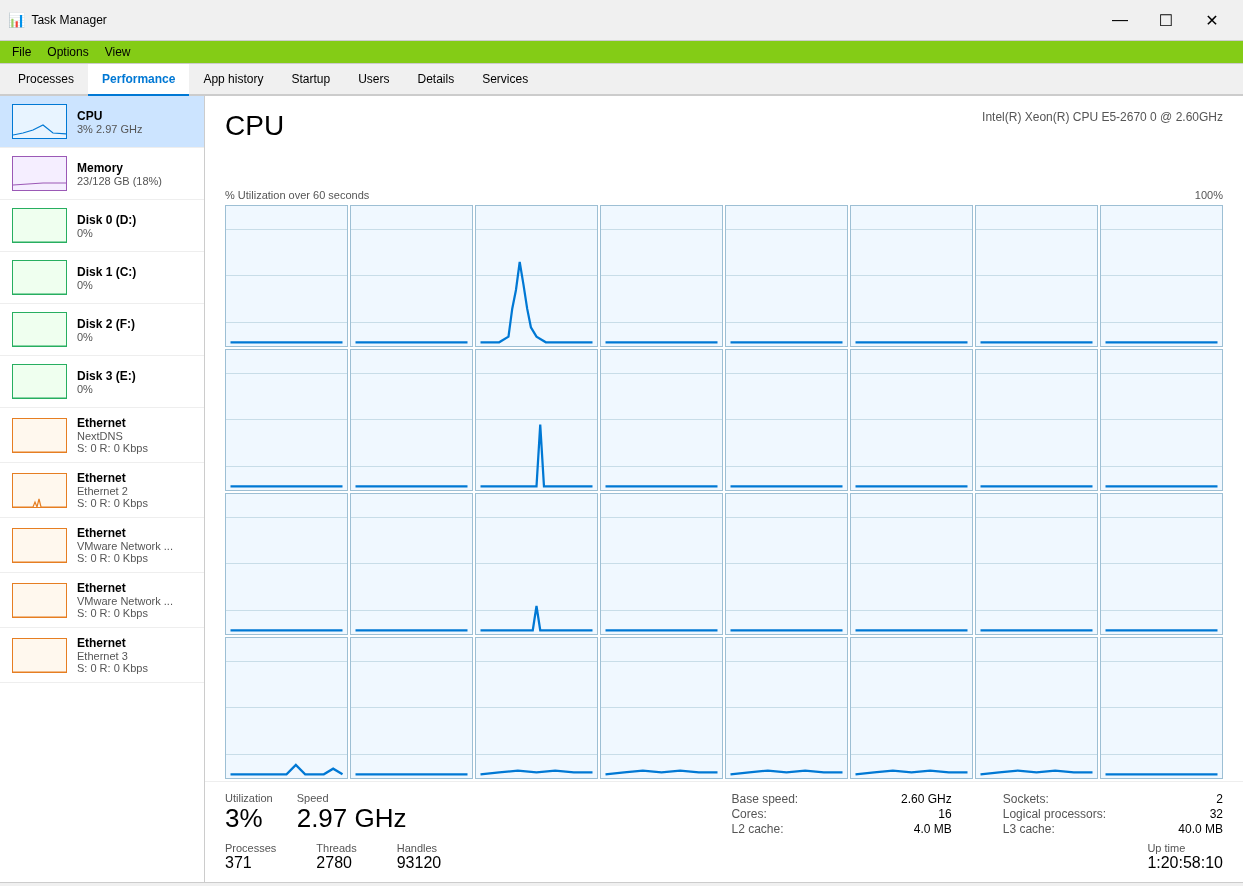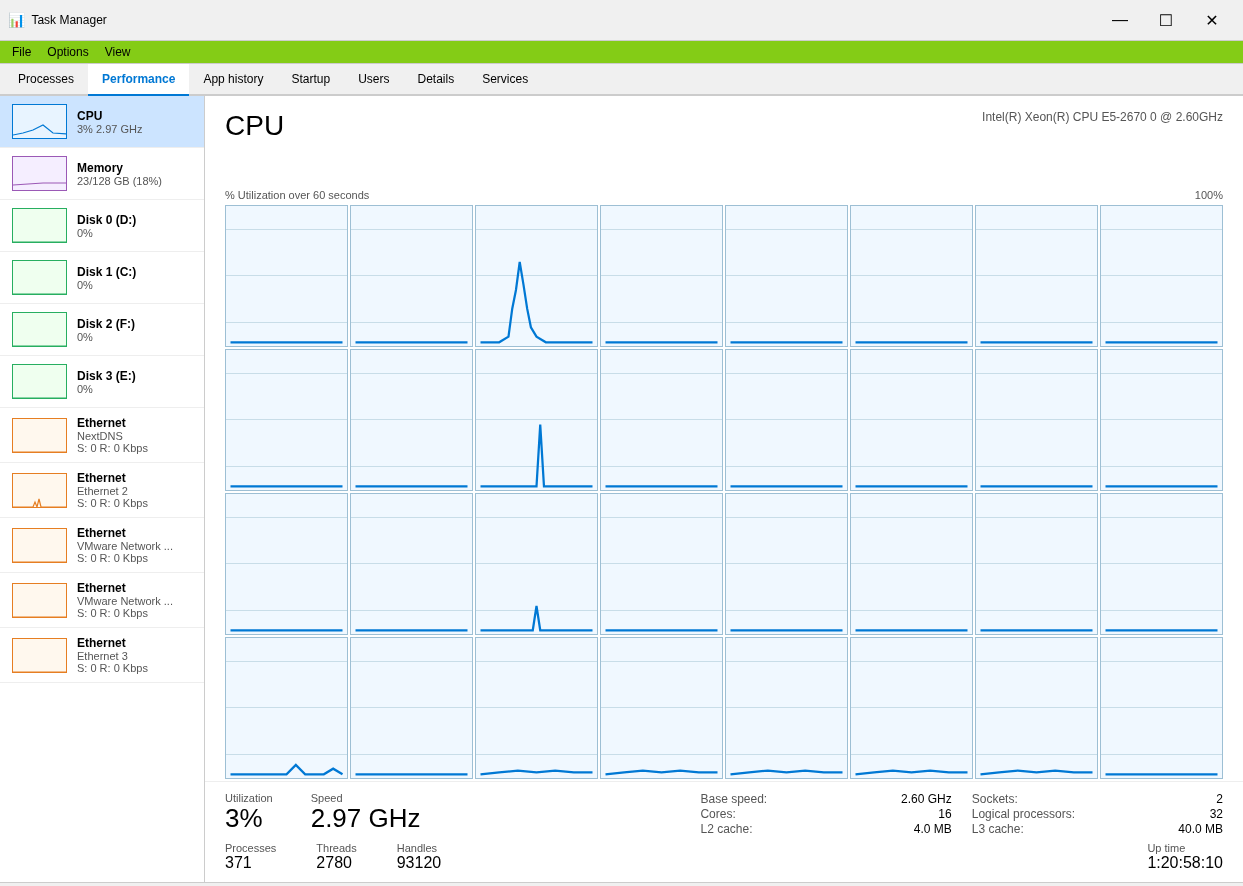--- a/index.html
+++ b/index.html
@@ -114,21 +114,21 @@
     .stat-label { font-size: 11px; color: #555; }
     .stat-value { font-size: 26px; font-weight: 300; line-height: 1.1; }
     .stat-value-small { font-size: 16px; font-weight: 300; }
 
     .details-grid {
       display: grid;
       grid-template-columns: 1fr 1fr;
       gap: 1px 20px;
       font-size: 12px;
     }
-    .detail-row { display: flex; justify-content: space-between; gap: 10px; }
+    .detail-row { display: flex; justify-content: space-between; gap: 10px; margin-left: 31px; }
     .detail-label { color: #555; }
     .detail-value { font-weight: 400; }
     .detail-value.highlight {
       color: #000;
       background: transparent;
       border: 2px solid #00b050;
       padding: 0 4px;
       font-weight: 600;
     }
 
@@ -646,21 +646,21 @@
             <div class="grid-line"></div>
           </div>
           <svg width="100%" height="100%" viewBox="0 0 60 75" style="position: absolute; top: 0px; left: 0px;">
             <polyline points="0,73 60,73" fill="none" stroke="#0078d4" stroke-width="1.2"></polyline>
           </svg>
         </div>
       </div>
 
     <div class="stats-section">
       <div class="stats-row">
-        <div style="display:flex; gap:38px; flex:1;">
+        <div style="display:flex; gap:24px; flex:1;">
           <div class="stat-group">
             <span class="stat-label">Utilization</span>
             <span class="stat-value">3%</span>
           </div>
           <div class="stat-group">
             <span class="stat-label">Speed</span>
             <span class="stat-value">2.97 GHz</span>
           </div>
         </div>
         <div class="details-grid" style="flex:1.2;">

